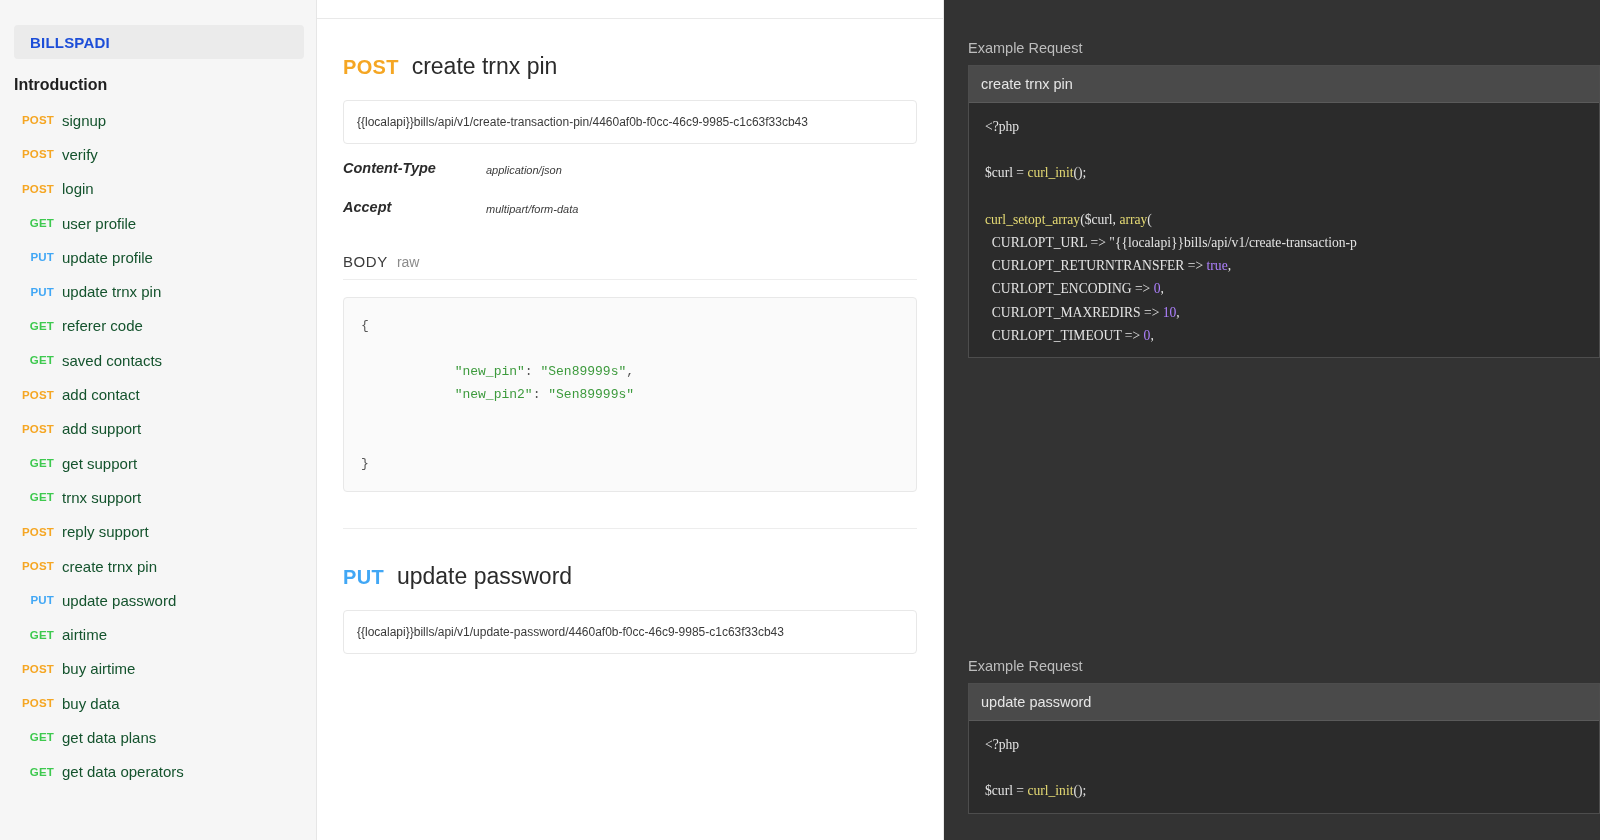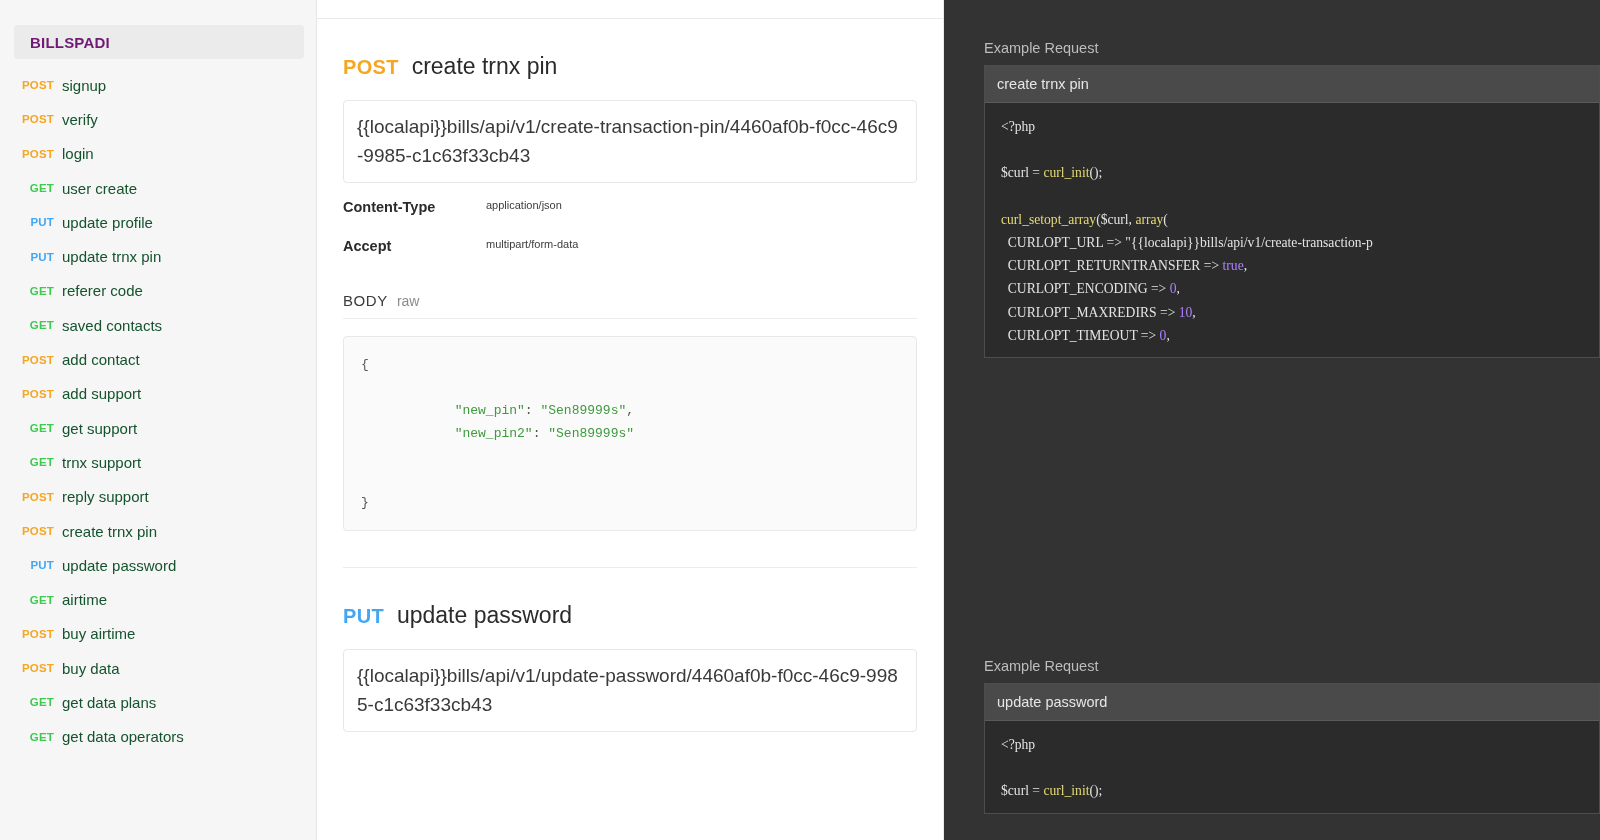--- a/index.html
+++ b/index.html
@@ -29,21 +29,21 @@
     height: 34px;
     background: #ebebeb;
     border-radius: 4px;
     display: flex;
     align-items: center;
     padding: 0 16px;
   }
   .brand-box .brand-text {
     font-size: 15px;
     font-weight: bold;
-    color: #701a75;
+    color: #1d4ed8;
     letter-spacing: 0.2px;
   }
   .nav-section-title {
     margin: 17px 0 0 14px;
     font-size: 16px;
     font-weight: bold;
     color: #1f1f1f;
   }
   .nav-list { margin-top: 9px; }
   .nav-item {
@@ -104,21 +104,21 @@
   .endpoint-name {
     font-size: 23px;
     color: #2b2b2b;
     font-weight: normal;
   }
   .url-box {
     border: 1px solid #e8e8e8;
     border-radius: 4px;
     background: #ffffff;
     padding: 12px 13px;
-    font-size: 19px;
+    font-size: 12px;
     color: #3a3a3a;
     line-height: 1.5;
     word-break: break-all;
   }
 
   .sub-head {
     margin-top: 38px;
     display: flex;
     align-items: baseline;
     gap: 9px;
@@ -131,22 +131,23 @@
     letter-spacing: 0.6px;
   }
   .sub-head .sh-sub {
     font-size: 14px;
     color: #8b8b8b;
   }
 
   .hdr-table { margin-top: 16px; }
   .hdr-row {
     display: flex;
-    align-items: flex-start;
+    align-items: flex-end;
     margin-bottom: 23px;
+    font-style: italic;
   }
   .hdr-key {
     width: 143px;
     min-width: 143px;
     font-size: 14.5px;
     font-weight: bold;
     color: #2b2b2b;
   }
   .hdr-val {
     font-size: 11px;
@@ -180,21 +181,21 @@
   
   .rightcol {
     flex: 1;
     height: 840px;
     background: #333333;
     position: relative;
     overflow: hidden;
   }
   .code-pane {
     position: absolute;
-    left: 16px; right: 0;
+    left: 0; right: 0;
     padding: 0;
   }
   .pane-label {
     color: #bdbdbd;
     font-size: 14.5px;
     padding-left: 24px;
   }
   .code-card {
     margin: 9px 0 0 24px;
     border: 1px solid #4d4d4d;
@@ -224,36 +225,37 @@
 </style>
 </head>
 <body>
 
 <div class="app">
 
   <aside class="sidebar">
     <div class="brand-box">
       <span class="brand-text">BILLSPADI</span>
     </div>
+    <div class="nav-section-title">Introduction</div>
     <nav class="nav-list" id="nav-list">
         <div class="nav-item">
           <span class="method m-post">POST</span>
           <span class="nav-label">signup</span>
         </div>
         <div class="nav-item">
           <span class="method m-post">POST</span>
           <span class="nav-label">verify</span>
         </div>
         <div class="nav-item">
           <span class="method m-post">POST</span>
           <span class="nav-label">login</span>
         </div>
         <div class="nav-item">
           <span class="method m-get">GET</span>
-          <span class="nav-label">user create</span>
+          <span class="nav-label">user profile</span>
         </div>
         <div class="nav-item">
           <span class="method m-put">PUT</span>
           <span class="nav-label">update profile</span>
         </div>
         <div class="nav-item">
           <span class="method m-put">PUT</span>
           <span class="nav-label">update trnx pin</span>
         </div>
         <div class="nav-item">

